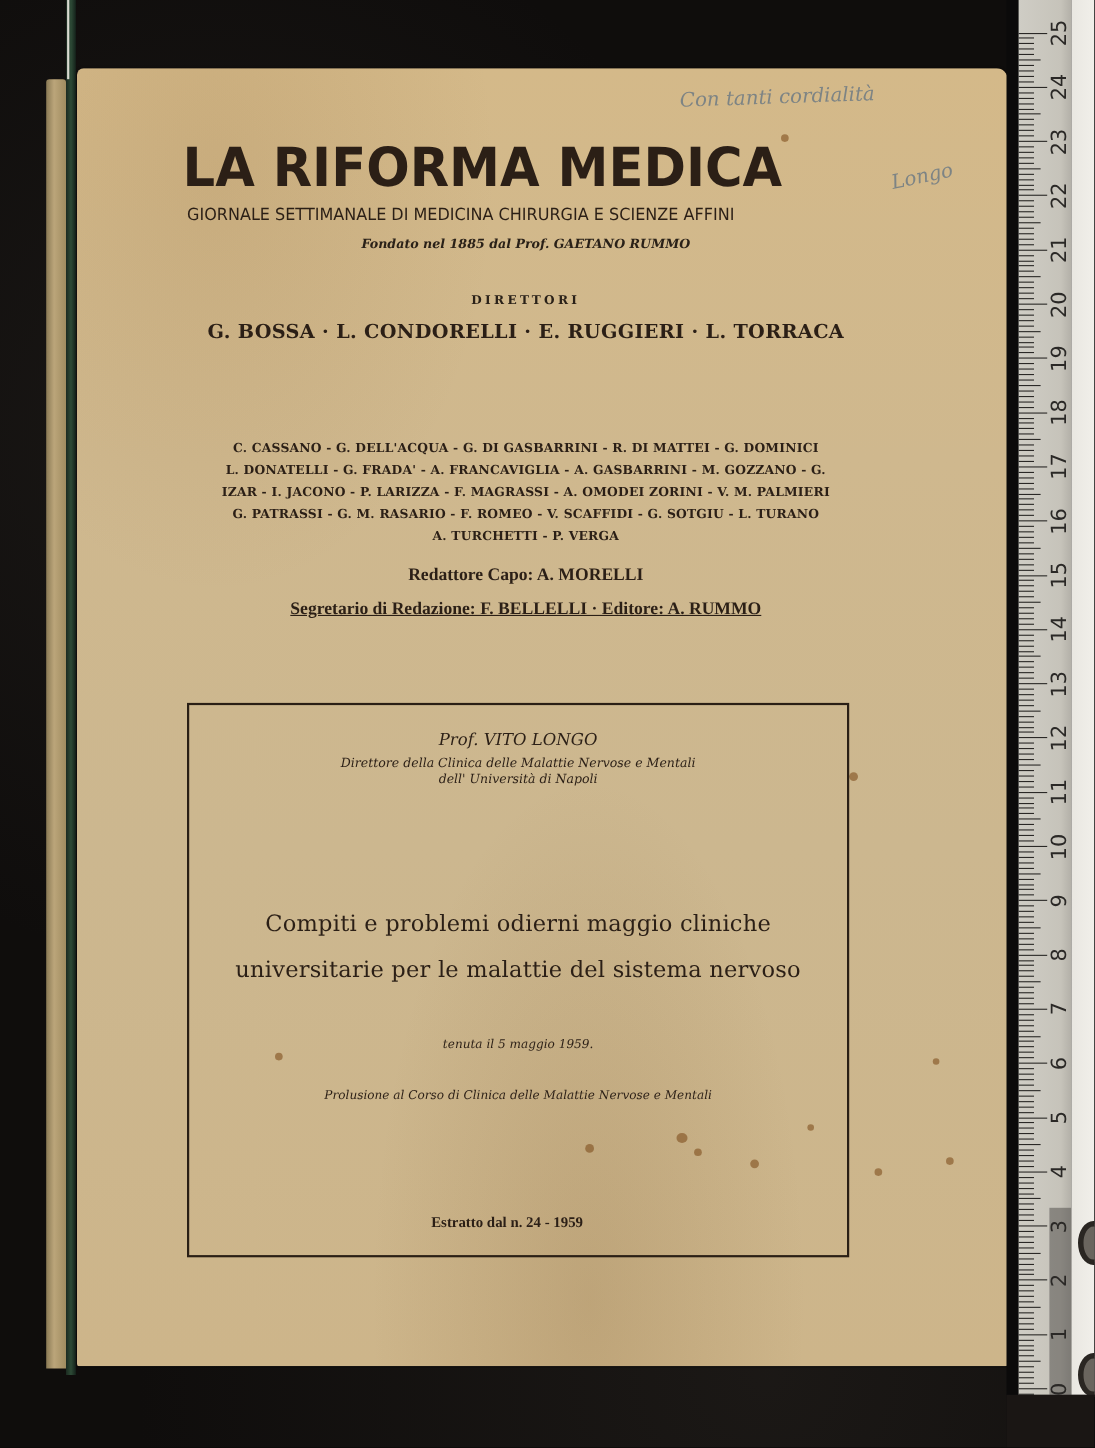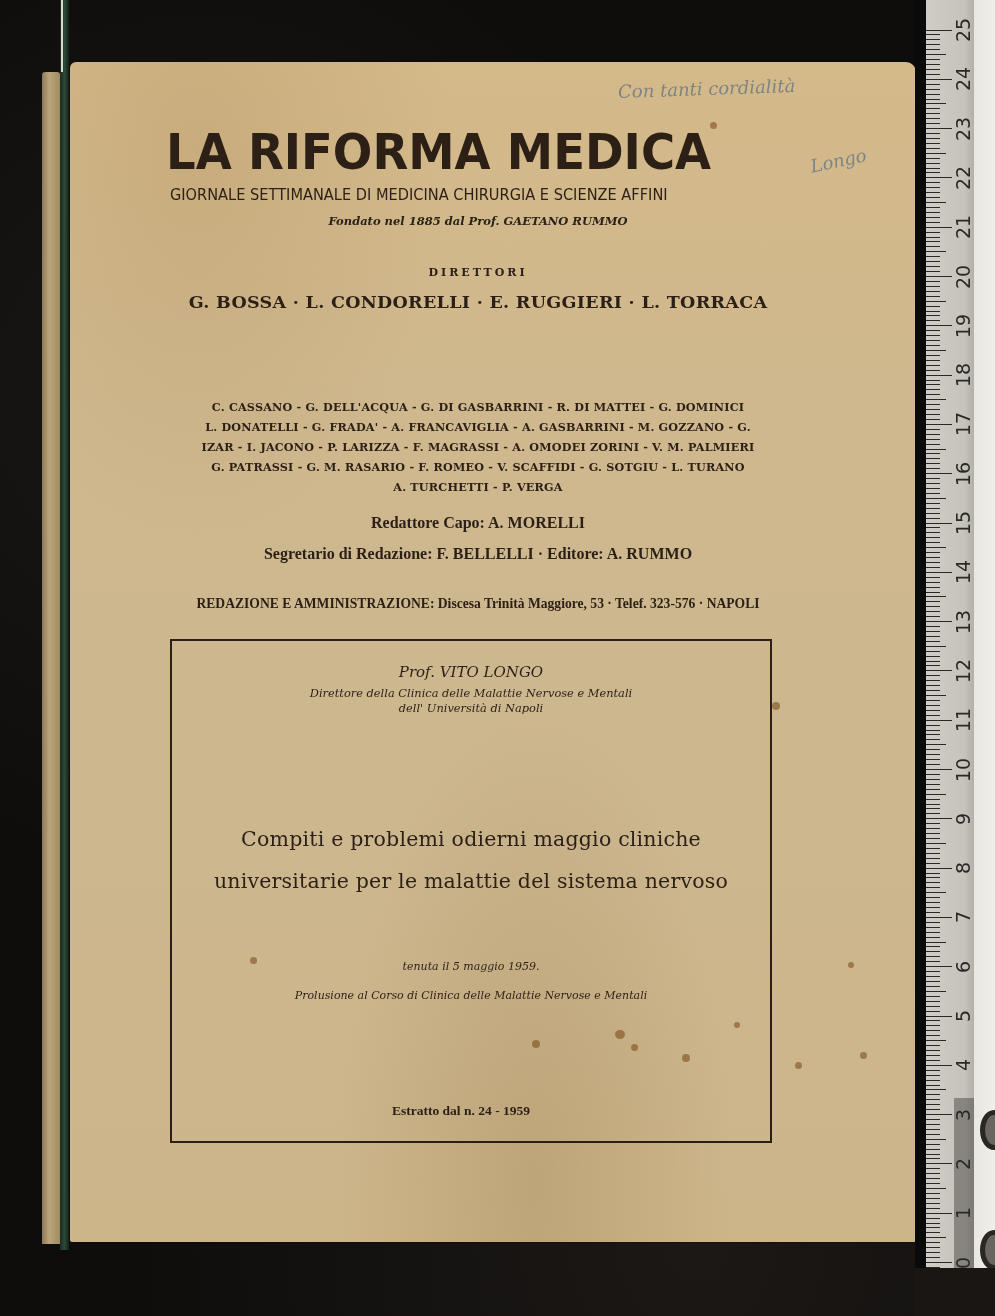--- a/index.html
+++ b/index.html
@@ -160,31 +160,30 @@
   <div class="ctr label-spaced" style="top:204px;">DIRETTORI</div>
   <div class="ctr directors">G. BOSSA · L. CONDORELLI · E. RUGGIERI · L. TORRACA</div>
 
   <div class="ctr collab" style="top:338px;">C. CASSANO - G. DELL'ACQUA - G. DI GASBARRINI - R. DI MATTEI - G. DOMINICI</div>
   <div class="ctr collab" style="top:358px;">L. DONATELLI - G. FRADA' - A. FRANCAVIGLIA - A. GASBARRINI - M. GOZZANO - G.</div>
   <div class="ctr collab" style="top:378px;">IZAR - I. JACONO - P. LARIZZA - F. MAGRASSI - A. OMODEI ZORINI - V. M. PALMIERI</div>
   <div class="ctr collab" style="top:398px;">G. PATRASSI - G. M. RASARIO - F. ROMEO - V. SCAFFIDI - G. SOTGIU - L. TURANO</div>
   <div class="ctr collab" style="top:418px;">A. TURCHETTI - P. VERGA</div>
 
   <div class="ctr editor" style="top:452px;">Redattore Capo: A. MORELLI</div>
-  <div class="ctr editor" style="top:483px;">Segretario di Redazione: F. BELLELLI · Editore: A. RUMMO</div>
-  <div class="ctr admin">REDAZIONE E AMMINISTRAZIONE: Discesa Trinità Maggiore, 53 · Telef. 323-576 · NAPOLI</div>
+  <div class="ctr editor" style="top:483px;text-decoration:underline;">Segretario di Redazione: F. BELLELLI · Editore: A. RUMMO</div>
 
   <div class="box">
     <div class="ctr author-name">Prof. VITO LONGO</div>
     <div class="ctr author-role" style="top:45px;">Direttore della Clinica delle Malattie Nervose e Mentali</div>
     <div class="ctr author-role" style="top:60px;">dell' Università di Napoli</div>
     <div class="ctr main-title" style="top:186px;">Compiti e problemi odierni maggio cliniche</div>
     <div class="ctr main-title" style="top:228px;">universitarie per le malattie del sistema nervoso</div>
     <div class="ctr prolusione" style="top:312px;margin-top:36px;">Prolusione al Corso di Clinica delle Malattie Nervose e Mentali</div>
-    <div class="ctr prolusione" style="top:319px;">tenuta il 5 maggio 1959.</div>
+    <div class="ctr prolusione" style="top:302px;">tenuta il 5 maggio 1959.</div>
     <div class="ctr estratto">Estratto dal n. 24 - 1959</div>
   </div>
 </div>
 
 <div class="dark-divider"></div>
 <div class="ruler"></div>
 <div class="ruler-shadow"></div>
 <div class="white-area"></div>
 <div class="ring" style="top:1110px;"></div>
 <div class="ring" style="top:1230px;"></div>

